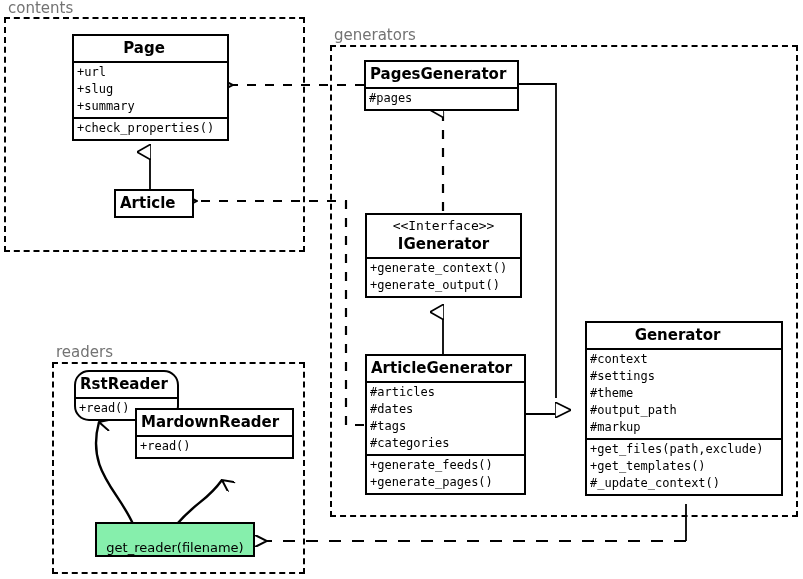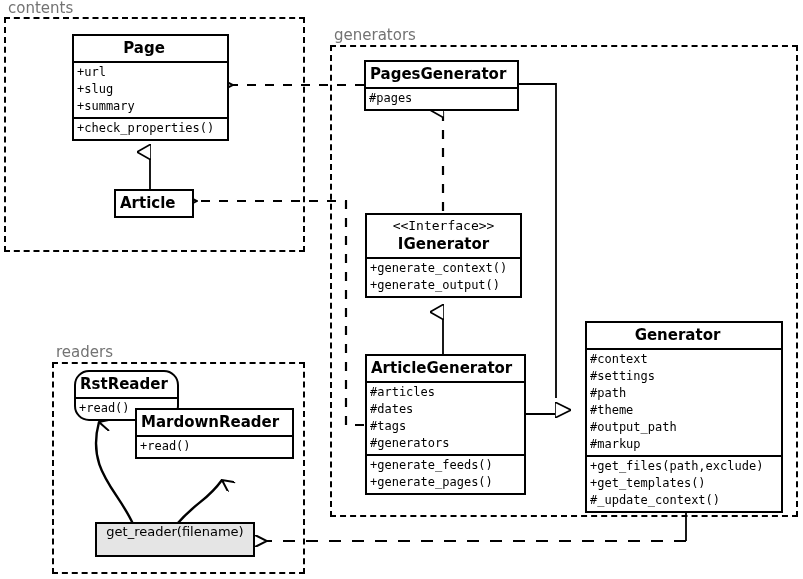--- a/index.html
+++ b/index.html
@@ -80,24 +80,24 @@
     font-family: "DejaVu Sans Mono", monospace;
     font-size: 12px;
     line-height: 17px;
     white-space: nowrap;
     text-align: left;
   }
   .plain-box {
     position: absolute;
     box-sizing: border-box;
     border: 2px solid #000;
-    background: #e5e5e5;
+    background: #86efac;
     z-index: 5;
     display: flex;
-    align-items: flex-start;
+    align-items: flex-end;
     justify-content: center;
     font-family: "DejaVu Sans", sans-serif;
     font-size: 13px;
     color: #000;
   }
 </style>
 </head>
 <body>
 
 <div id="canvas">
@@ -212,34 +212,33 @@
       <div class="member">+generate_output()</div>
     </div>
   </div>
 
   <div class="uml" style="left:365px; top:354px; width:161px;">
     <div class="sec title">ArticleGenerator</div>
     <div class="sec">
       <div class="member">#articles</div>
       <div class="member">#dates</div>
       <div class="member">#tags</div>
-      <div class="member">#generators</div>
+      <div class="member">#categories</div>
     </div>
     <div class="sec">
       <div class="member">+generate_feeds()</div>
       <div class="member">+generate_pages()</div>
     </div>
   </div>
 
   <div class="uml" style="left:585px; top:321px; width:198px;">
     <div class="sec title">Generator</div>
     <div class="sec">
       <div class="member">#context</div>
       <div class="member">#settings</div>
-      <div class="member">#path</div>
       <div class="member">#theme</div>
       <div class="member">#output_path</div>
       <div class="member">#markup</div>
     </div>
     <div class="sec">
       <div class="member">+get_files(path,exclude)</div>
       <div class="member">+get_templates()</div>
       <div class="member">#_update_context()</div>
     </div>
   </div>

